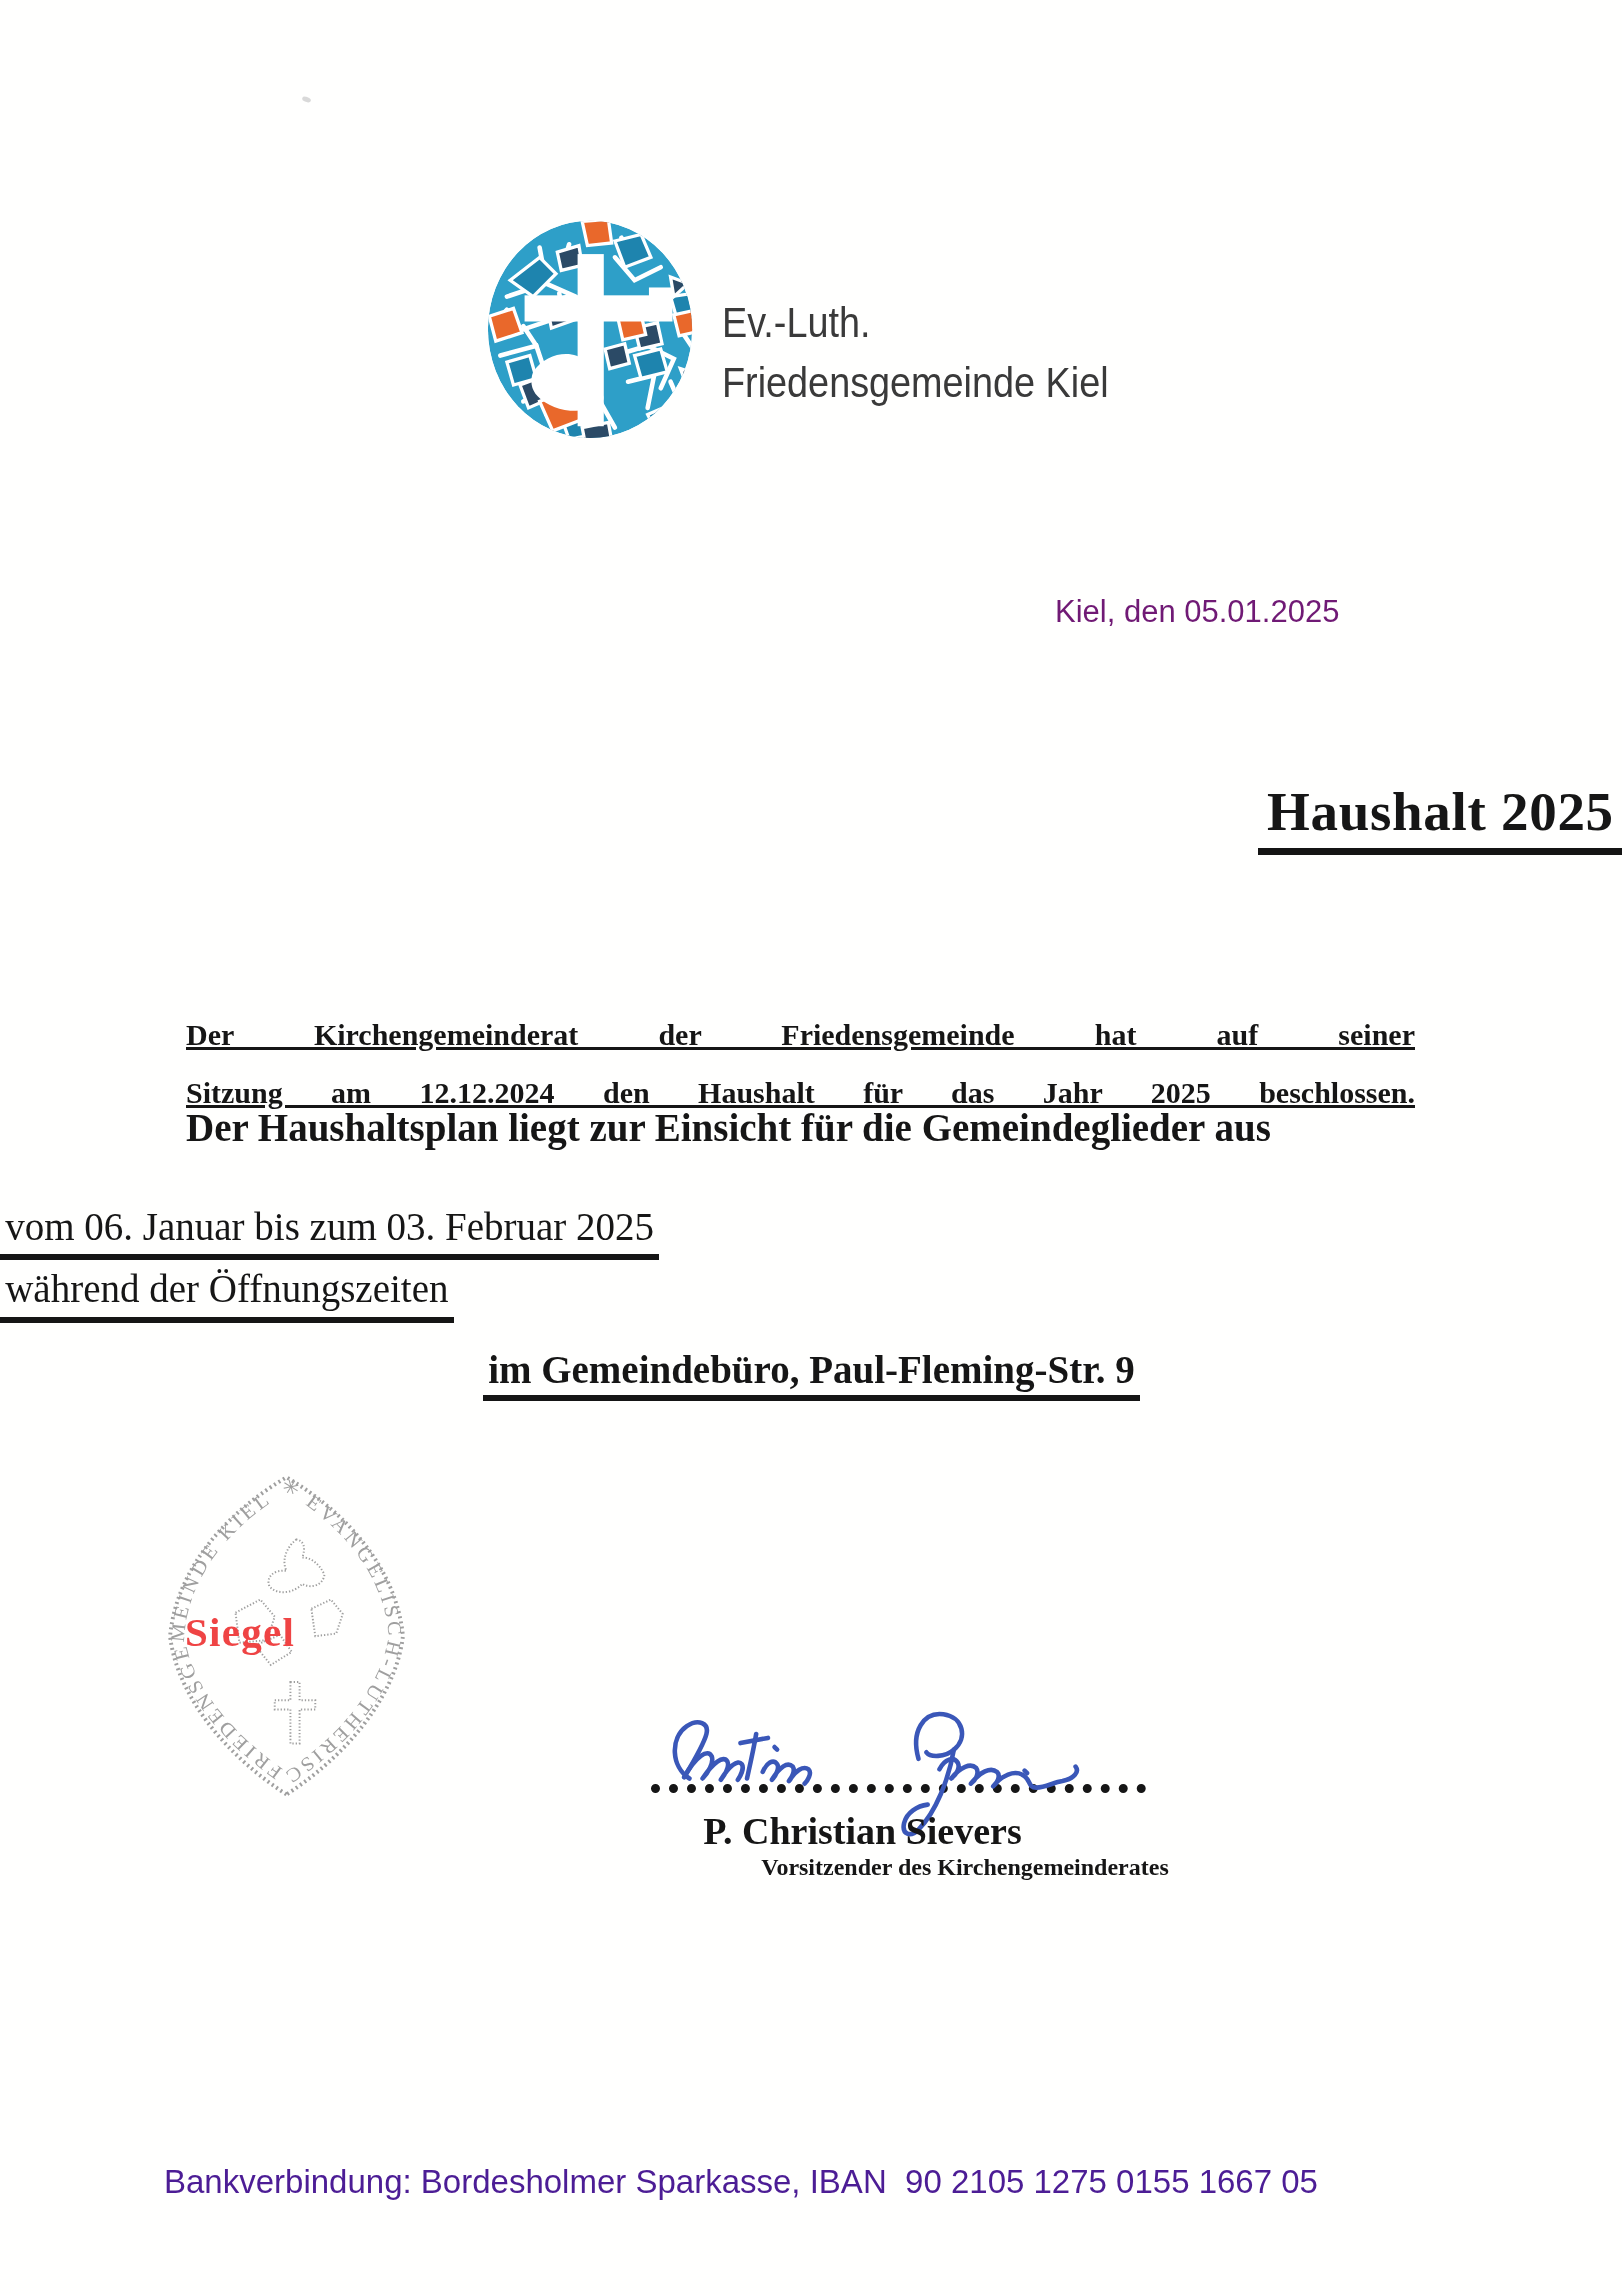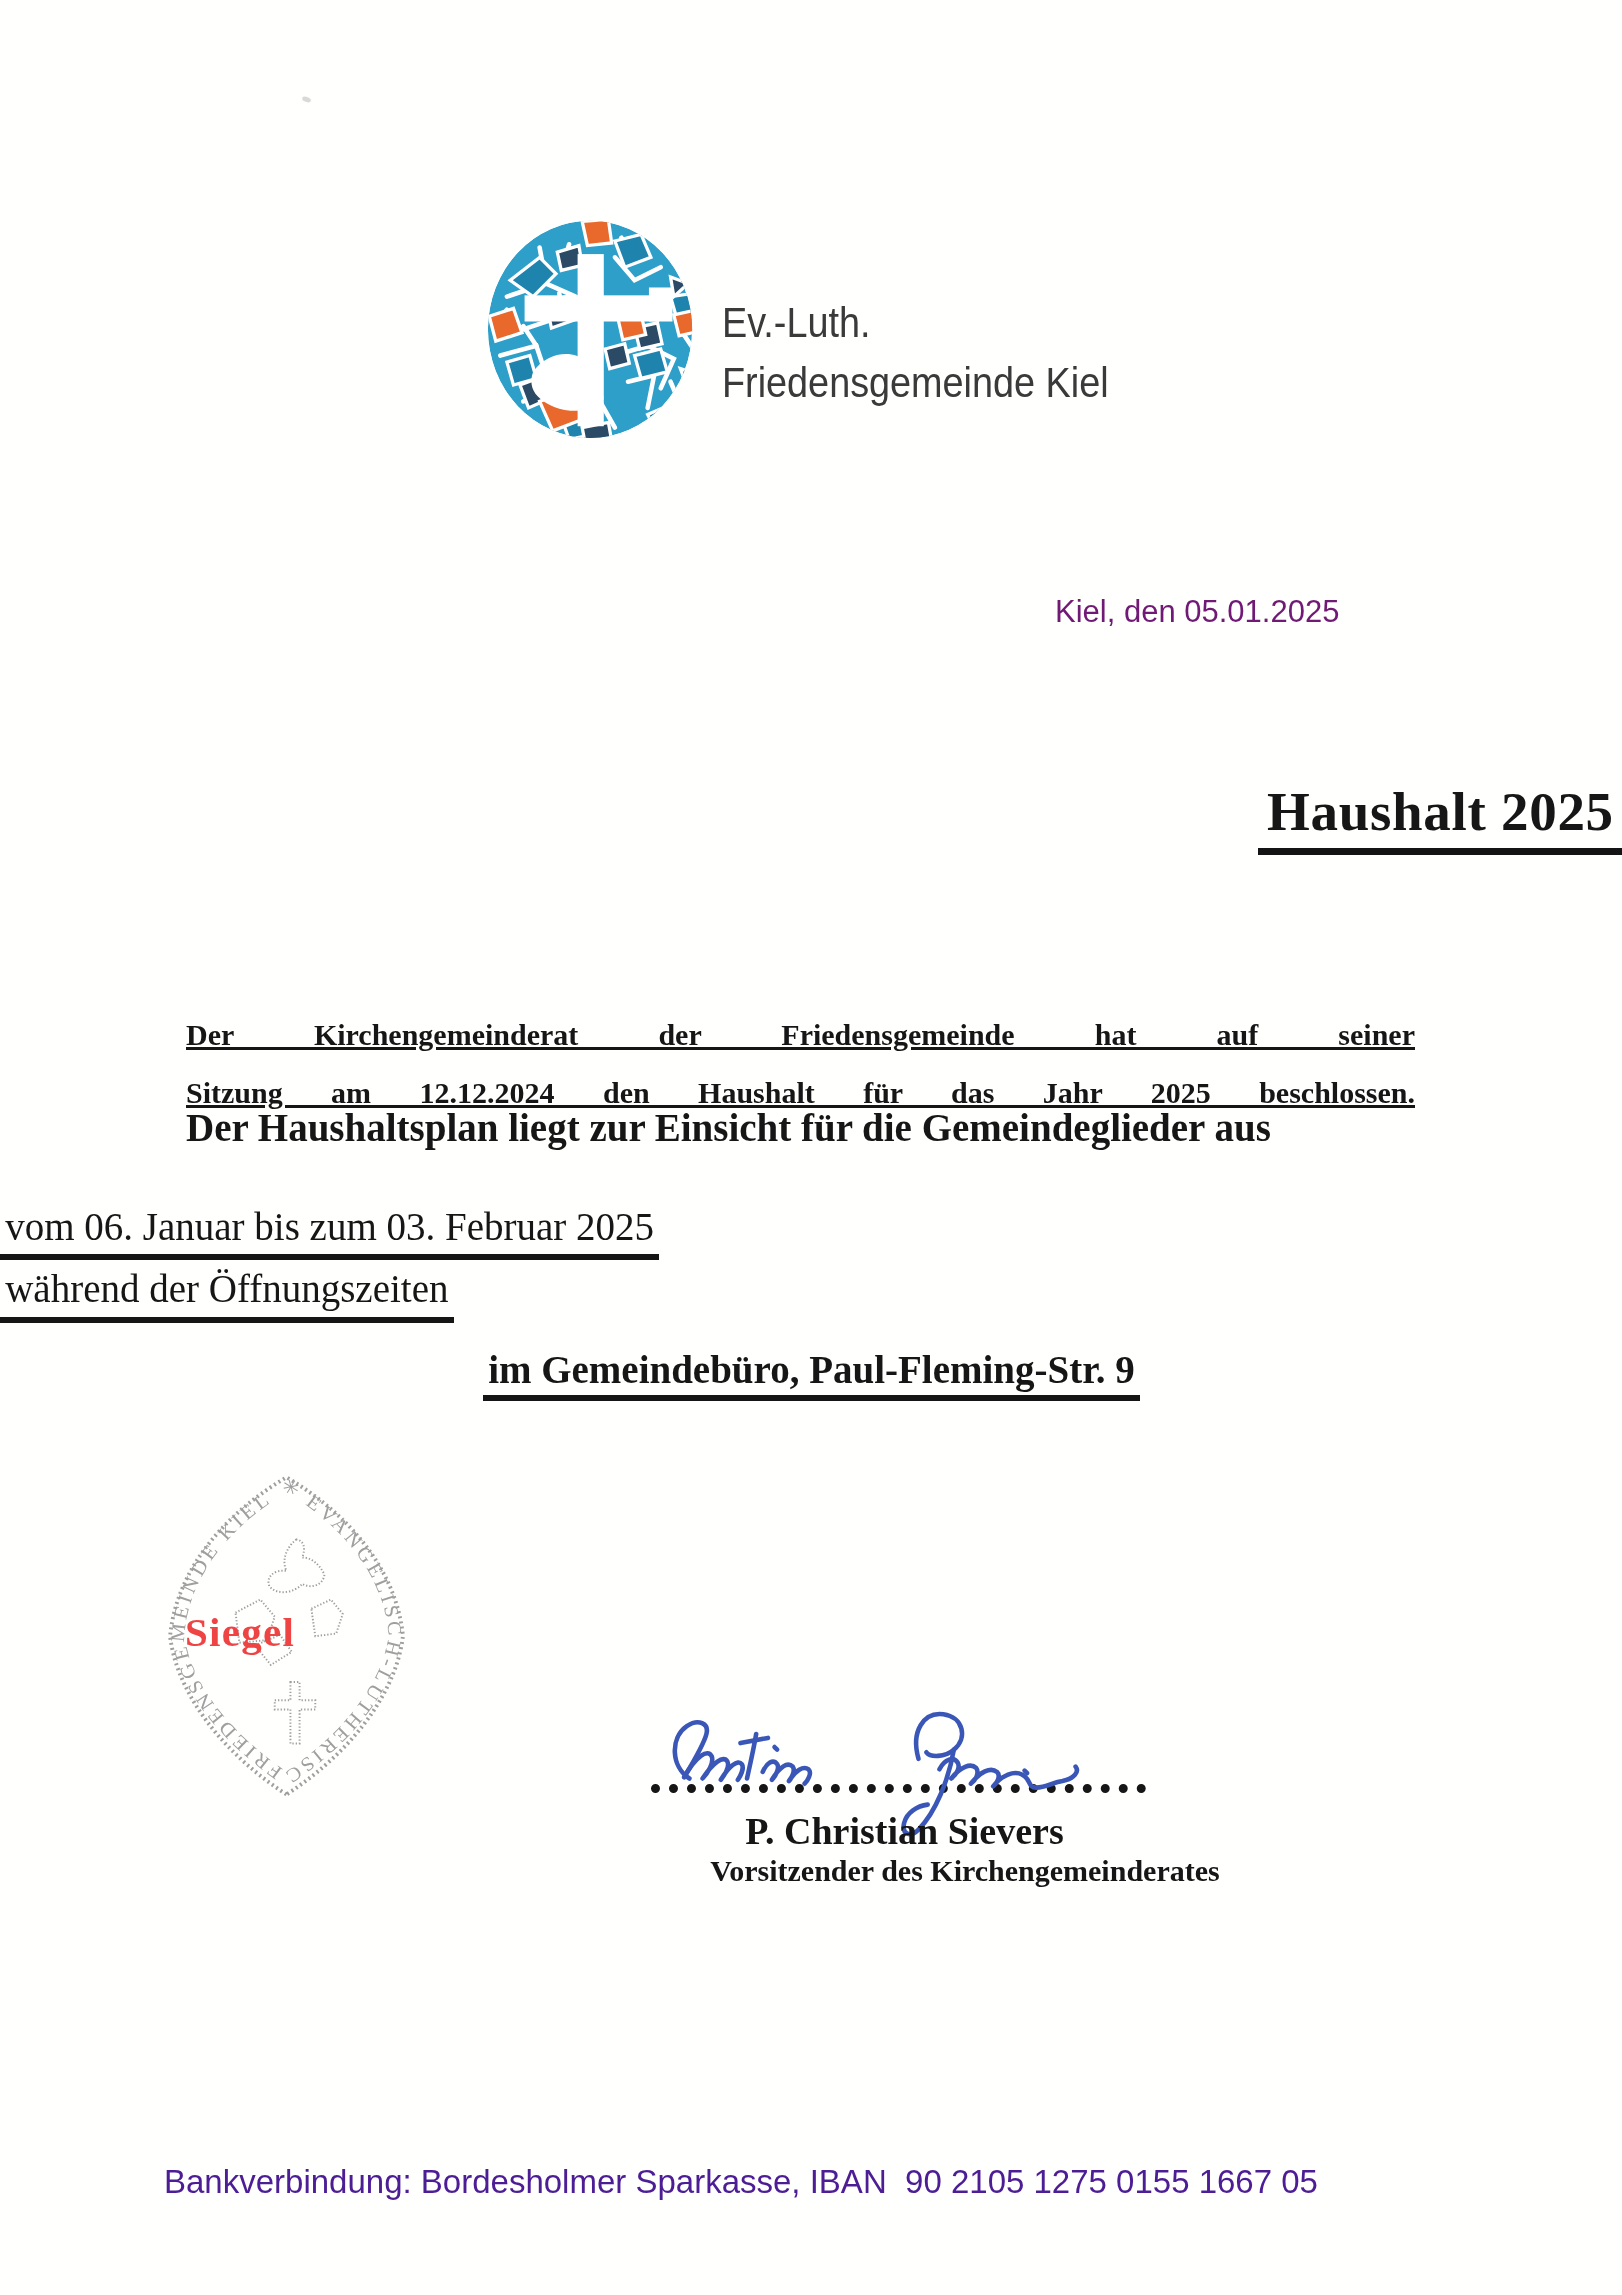--- a/index.html
+++ b/index.html
@@ -50,24 +50,24 @@
 
   
   .seal-svg{position:absolute;left:162px;top:1474px;width:249px;height:327px;opacity:.85;}
   .seal-label{position:absolute;left:185px;top:1608px;font-weight:bold;font-size:41px;
               color:#ef4444;letter-spacing:1.3px;}
 
   
   .dotted-line{position:absolute;left:651px;top:1784px;width:495px;height:9.2px;
                border-bottom:9.2px dotted #161616;}
   .signature-svg{position:absolute;left:658px;top:1701px;width:504px;height:151px;}
-  .sig-name{position:absolute;left:692px;top:1809px;width:425px;text-align:center;
+  .sig-name{position:absolute;left:650px;top:1809px;width:425px;text-align:center;
             font-weight:bold;font-size:38px;white-space:nowrap;}
   .sig-role{position:absolute;left:582px;top:1854px;width:766px;text-align:center;
-            font-weight:bold;font-size:30px;white-space:nowrap;}
+            font-weight:bold;font-size:24px;white-space:nowrap;}
 
   
   .footer-line{position:absolute;left:164px;top:2163px;
                font-family:"Liberation Sans", sans-serif;font-size:33px;color:#4c1d95;
                white-space:pre-wrap;}
 
   .speck{position:absolute;left:302px;top:97px;width:9.2px;height:5.2px;background:#c9c9c9;
          border-radius:50%;transform:rotate(20deg);opacity:.7;}
 </style>
 </head>

